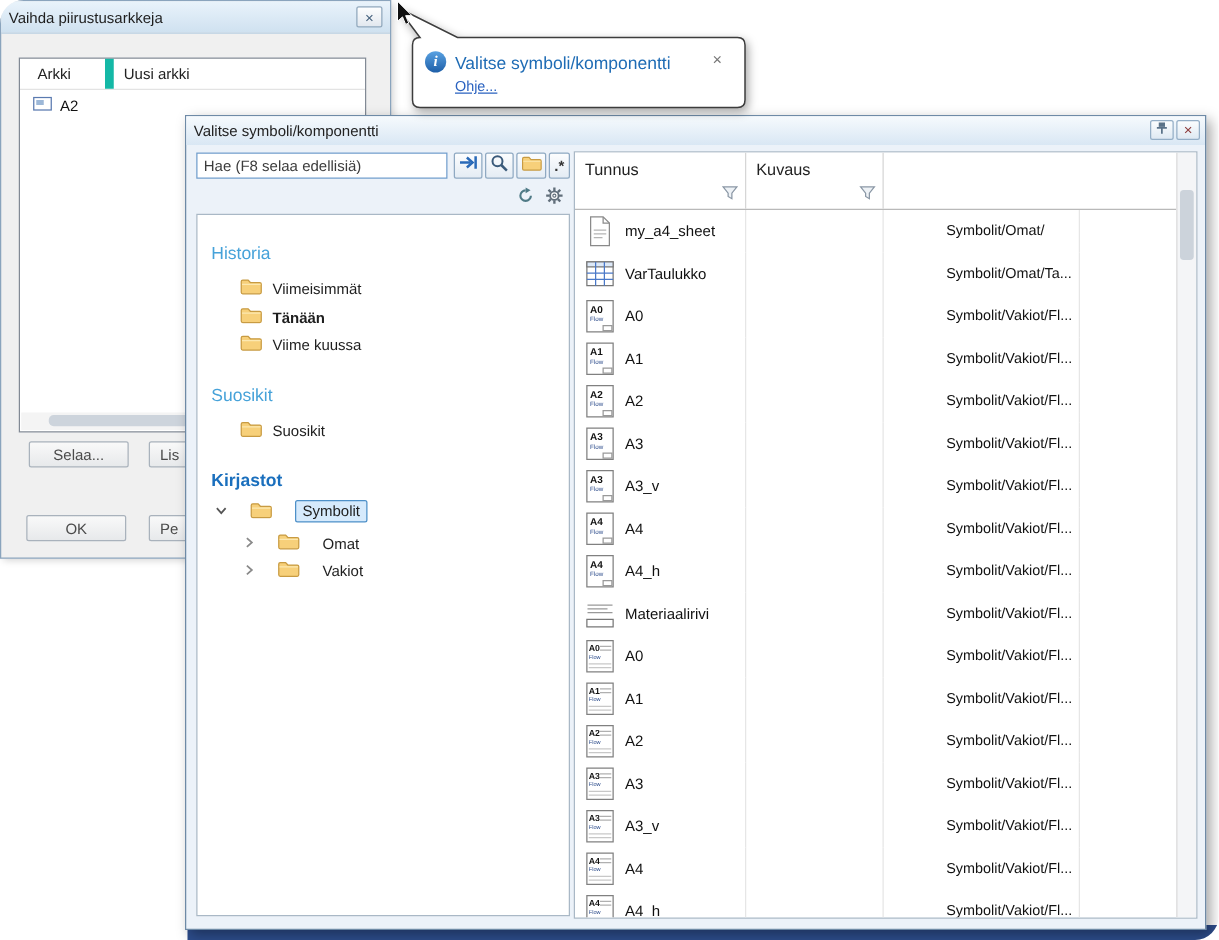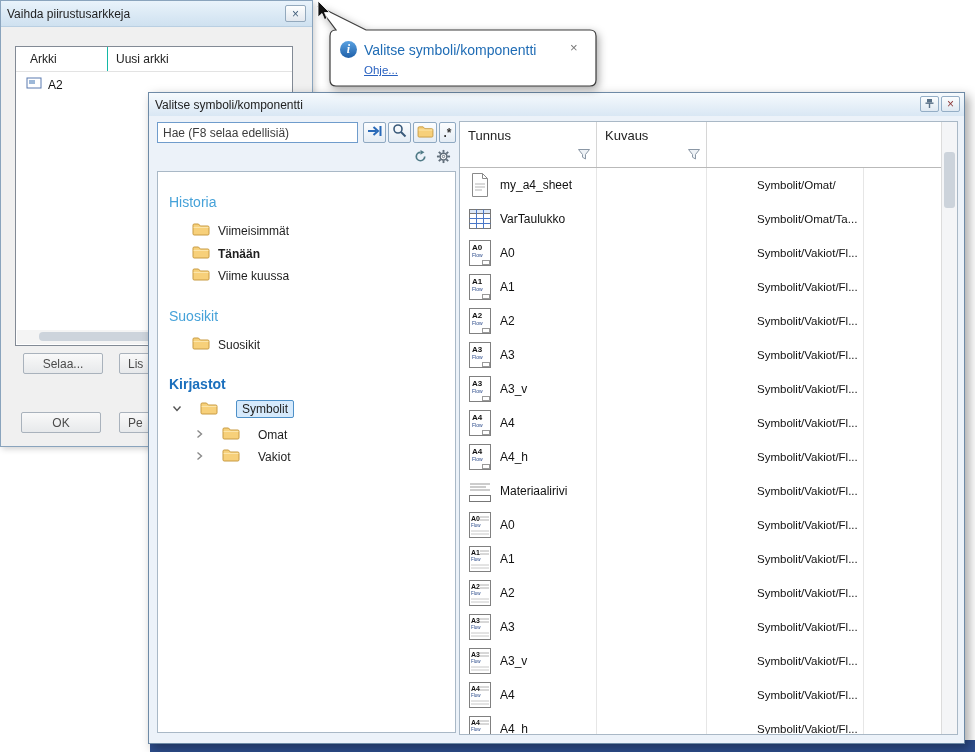--- a/index.html
+++ b/index.html
@@ -1,32 +1,32 @@
 <!DOCTYPE html>
 <html><head>
 <meta charset="utf-8">
 <style>
   * { box-sizing: border-box; margin: 0; padding: 0; }
   html,body { background:#fff; }
   body { font-family: "Liberation Sans", sans-serif; }
-  .screen { position:relative; width:975px; height:752px; background:#fff; overflow:hidden; }
+  .screen { position:relative; width:975px; height:752px; background:#fff; overflow:hidden;border-radius:19px; }
   .abs { position:absolute; }
 
   
   .bgd { left:0; top:0; width:313px; height:447px; background:#f0f0f0;
          border:1px solid #8aa4bd; box-shadow:2px 2px 6px rgba(0,0,0,.18); z-index:1; }
   .bgd-title { height:26px; display:flex; align-items:center; padding:0 6px;
                background:linear-gradient(#e9f3fb,#cfe1f0); border-bottom:1px solid #b9cfe2;
                font-size:12px; color:#1e1e1e; }
   .small-close { margin-left:auto; width:21px; height:17px; display:flex; align-items:center; justify-content:center;
                  border:1px solid #93a9bd; background:linear-gradient(#fdfefe,#e2e8ef); border-radius:2px;
                  font-size:12px; color:#44607c; cursor:default; }
   .bgd-list { left:14px; top:45px; width:278px; height:300px; background:#fff; border:1px solid #828a95; }
   .bgd-list-head { display:flex; height:25px; border-bottom:1px solid #e3e3e3; font-size:12px; color:#222; }
-  .bgd-col1 { width:92px; padding:5px 0 0 14px; border-right:1px solid #14b8a6; }
+  .bgd-col1 { width:75px; padding:5px 0 0 14px; border-right:7px solid #14b8a6; }
   .bgd-col2 { padding:5px 0 0 8px; }
   .bgd-row { display:flex; align-items:center; gap:6px; padding:5px 0 0 10px; font-size:12px; color:#111; }
   .bgd-hscroll { position:absolute; left:1px; right:1px; bottom:1px; height:14px; background:#f4f4f4; }
   .bgd-hthumb { position:absolute; left:22px; top:2px; width:178px; height:9px; background:#cdd4dc; border-radius:4px; }
   .btn { display:flex; align-items:center; justify-content:center; font-size:12px; color:#4b4b4b;
          border:1px solid #a9b2bc; background:linear-gradient(#f9f9f9,#e7e9eb); border-radius:2px; }
 
   
   .blue-strip { left:150px; top:740px; width:825px; height:12px; background:#2d4d8c; z-index:2; }
 

